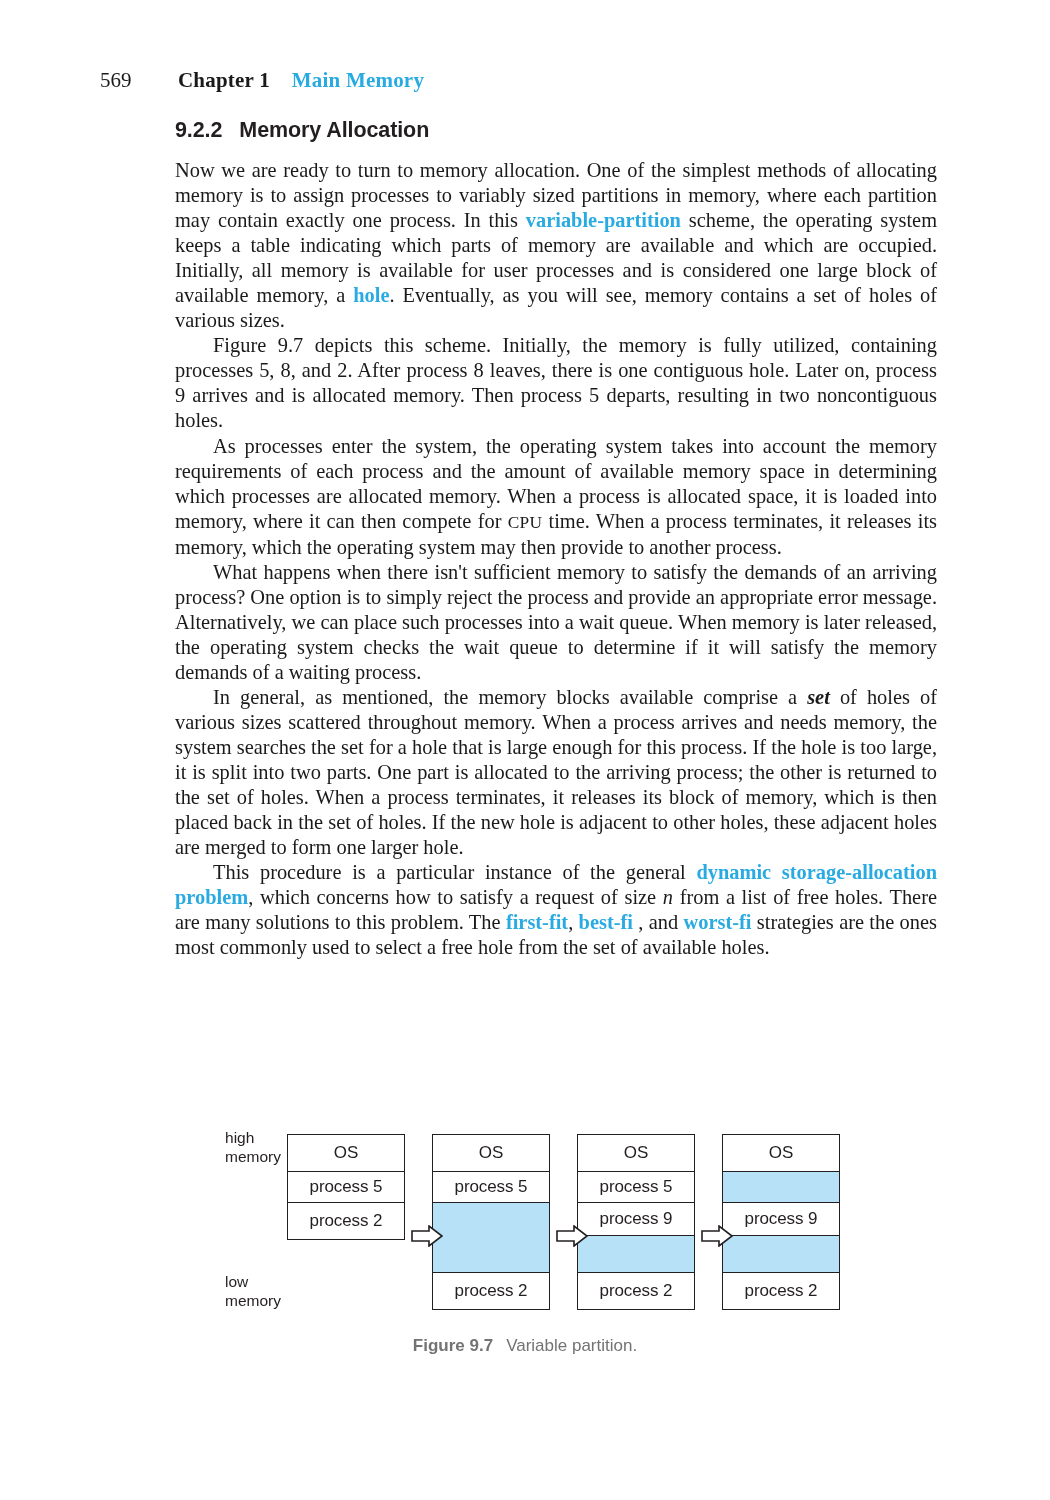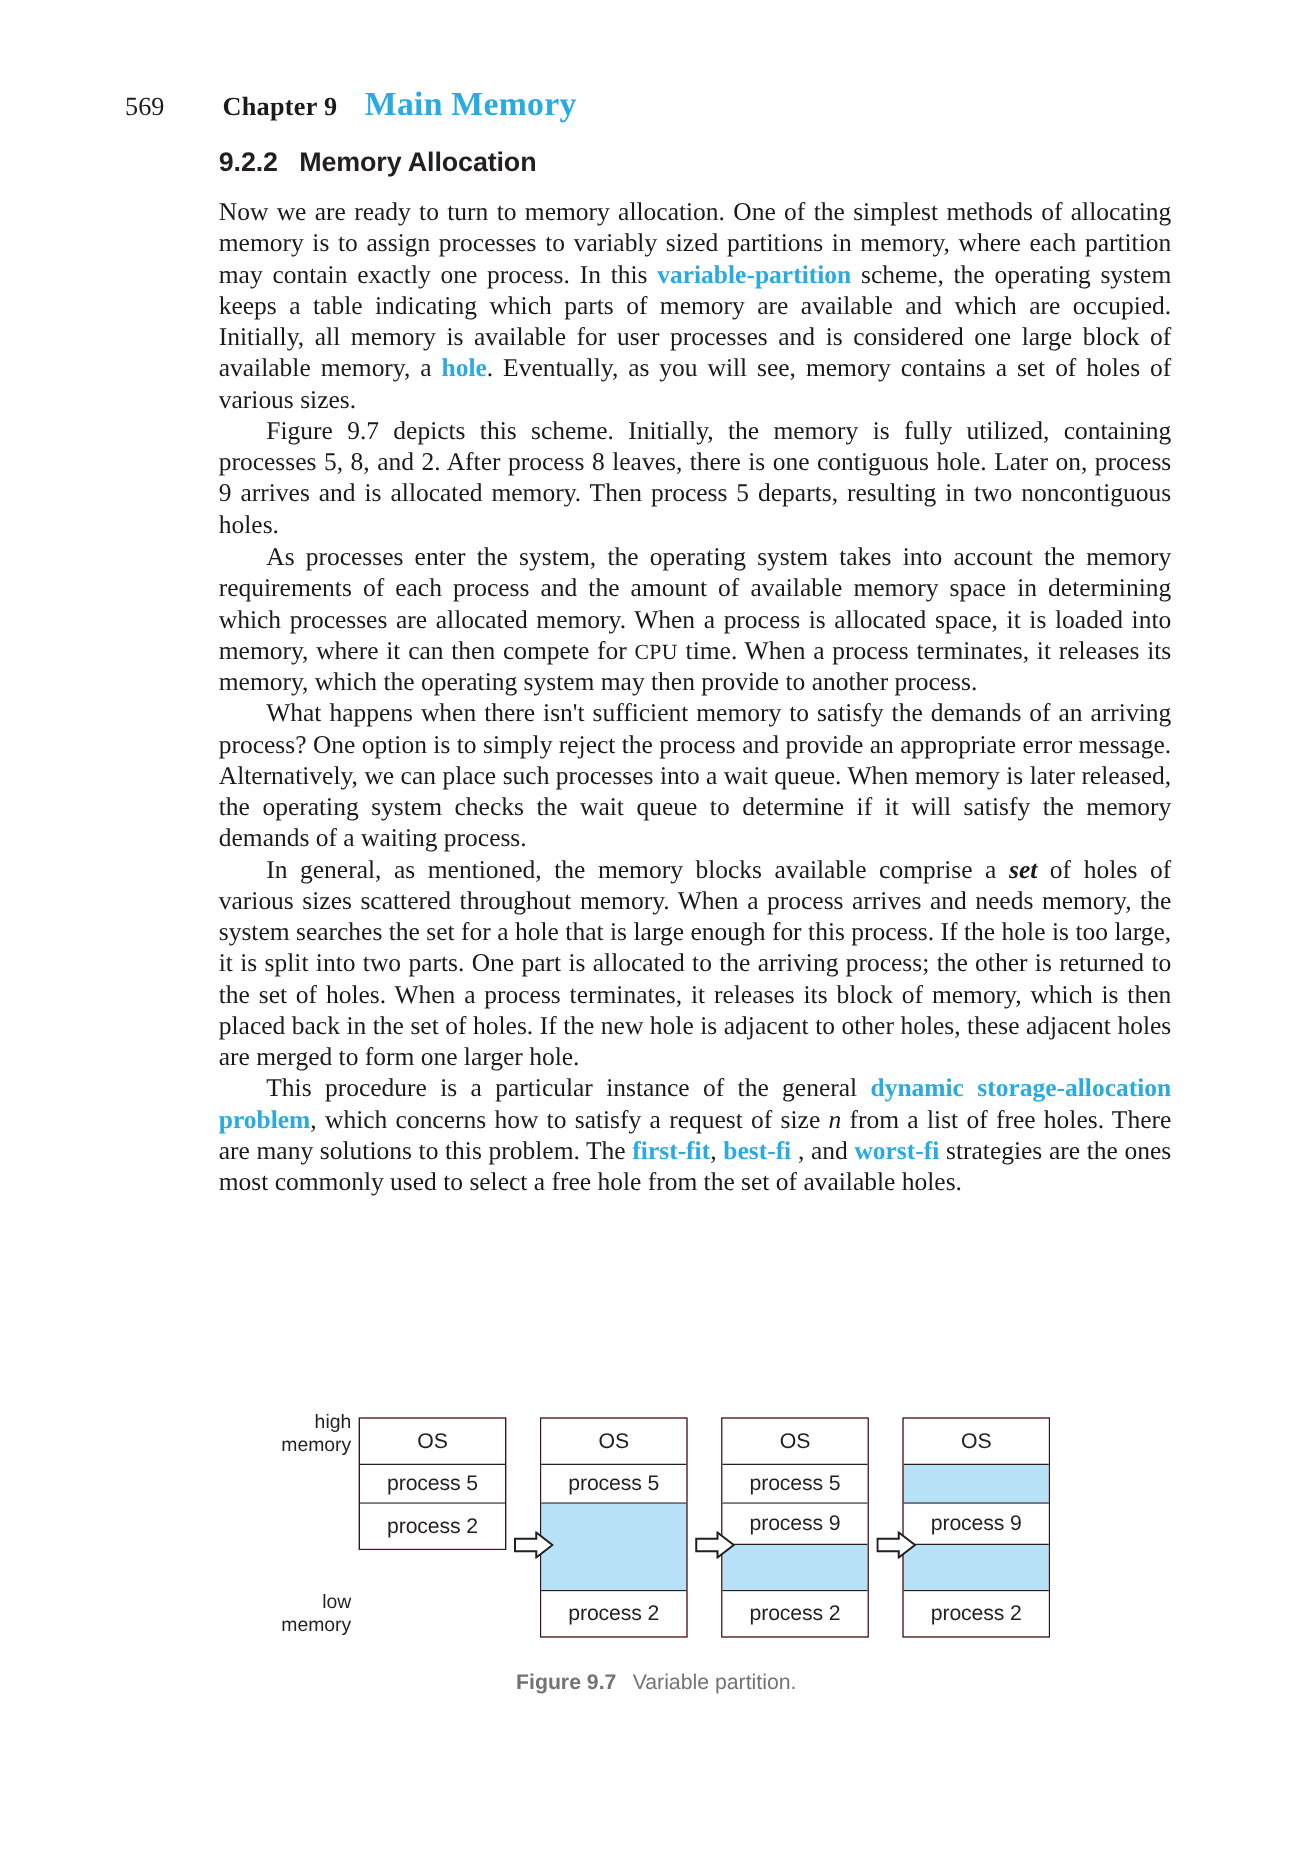--- a/index.html
+++ b/index.html
@@ -32,21 +32,21 @@
     width: 78px;
   }
   .chapter-label {
     font-size: 21px;
     font-weight: bold;
     color: #1a1a1a;
     margin-right: 22px;
     letter-spacing: .2px;
   }
   .chapter-title {
-    font-size: 27px;
+    font-size: 21px;
     font-weight: bold;
     color: #29abe2;
     letter-spacing: .2px;
   }
 
   
   .section-heading {
     position: absolute;
     left: 175px;
     top: 118px;
@@ -102,21 +102,21 @@
   }
   .mem-labels {
     position: absolute;
     left: 0;
     top: 0;
     width: 66px;
     height: 183px;
     font-family: "Liberation Sans", sans-serif;
     font-size: 15.5px;
     color: #231f20;
-    text-align: right;
+    text-align: left;
     line-height: 18.5px;
   }
   .mem-labels .hi { position: absolute; top: 1px; right: 0; }
   .mem-labels .lo { position: absolute; bottom: 1px; right: 0; }
 
   .col {
     position: absolute;
     top: 6px;
     width: 118px;
     border: 1.6px solid #231f20;
@@ -165,21 +165,21 @@
   .fig-caption .cap-label {
     font-weight: bold;
     margin-right: 13px;
   }
 </style>
 </head>
 <body>
 
 <div class="page-header">
   <span class="page-number">569</span>
-  <span class="chapter-label">Chapter 9</span>
+  <span class="chapter-label">Chapter 1</span>
   <span class="chapter-title">Main Memory</span>
 </div>
 
 <div class="section-heading">
   <span class="sec-num">9.2.2</span><span>Memory Allocation</span>
 </div>
 
 <div class="body-col">
   <p class="para">Now we are ready to turn to memory allocation. One of the simplest methods of allocating memory is to assign processes to variably sized partitions in memory, where each partition may contain exactly one process. In this <span class="term">variable-partition</span> scheme, the operating system keeps a table indicating which parts of memory are available and which are occupied. Initially, all memory is available for user processes and is considered one large block of available memory, a <span class="term">hole</span>. Eventually, as you will see, memory contains a set of holes of various sizes.</p>
   <p class="para indent">Figure 9.7 depicts this scheme. Initially, the memory is fully utilized, containing processes 5, 8, and 2. After process 8 leaves, there is one contiguous hole. Later on, process 9 arrives and is allocated memory. Then process 5 departs, resulting in two noncontiguous holes.</p>

